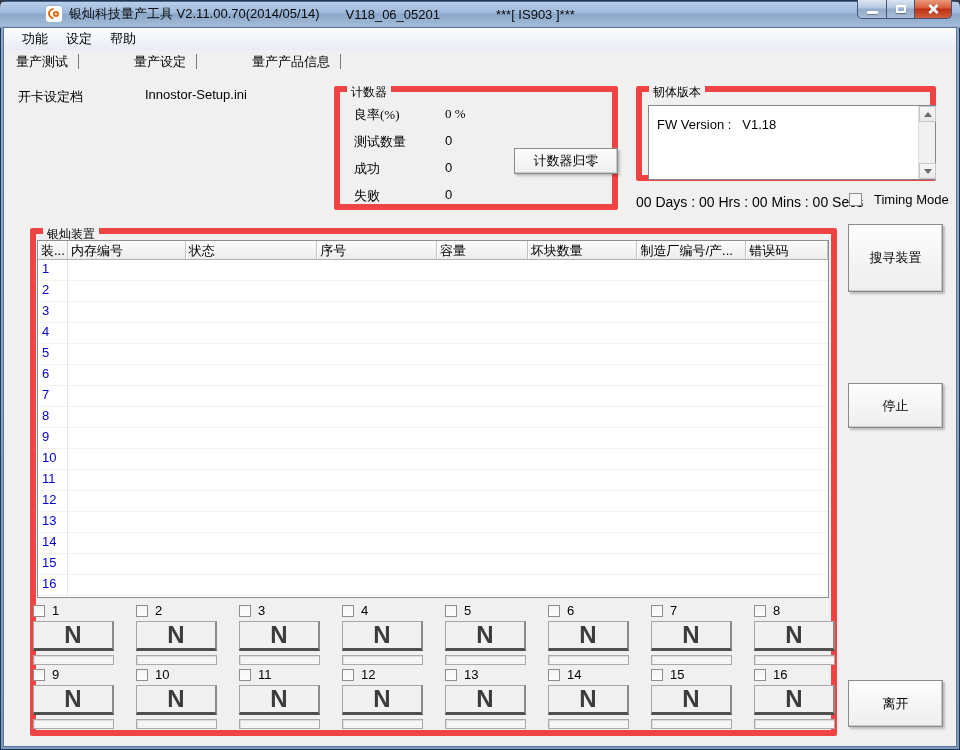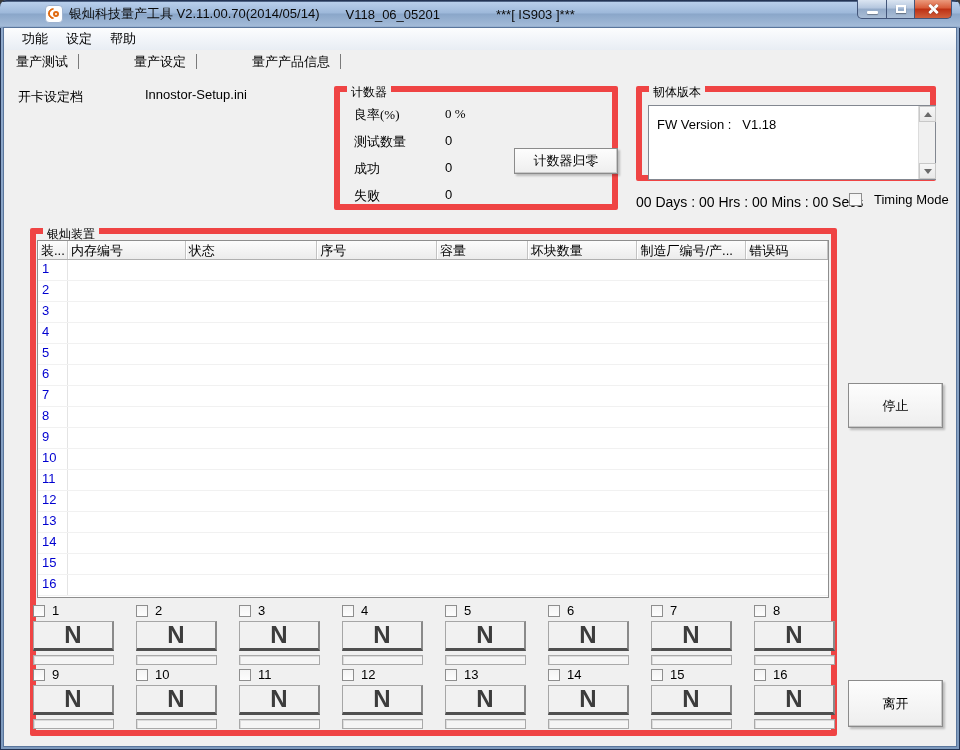--- a/index.html
+++ b/index.html
@@ -369,20 +369,21 @@
             <div class="td c2"></div>
             <div class="td c3"></div>
             <div class="td c4"></div>
             <div class="td c5"></div>
             <div class="td c6"></div>
             <div class="td c7"></div>
           </div>
         </div>
     </div>
 
+    <div class="btn btn-search">搜寻装置</div>
     <div class="btn btn-stop">停止</div>
     <div class="btn btn-exit">离开</div>
 
     <div class="port-row r1" id="port-row-1">
         <div class="port-unit">
           <div class="port-cb">
             <span class="checkbox"></span>
             <span class="num">1</span>
           </div>
           <div class="n-panel">N</div>

